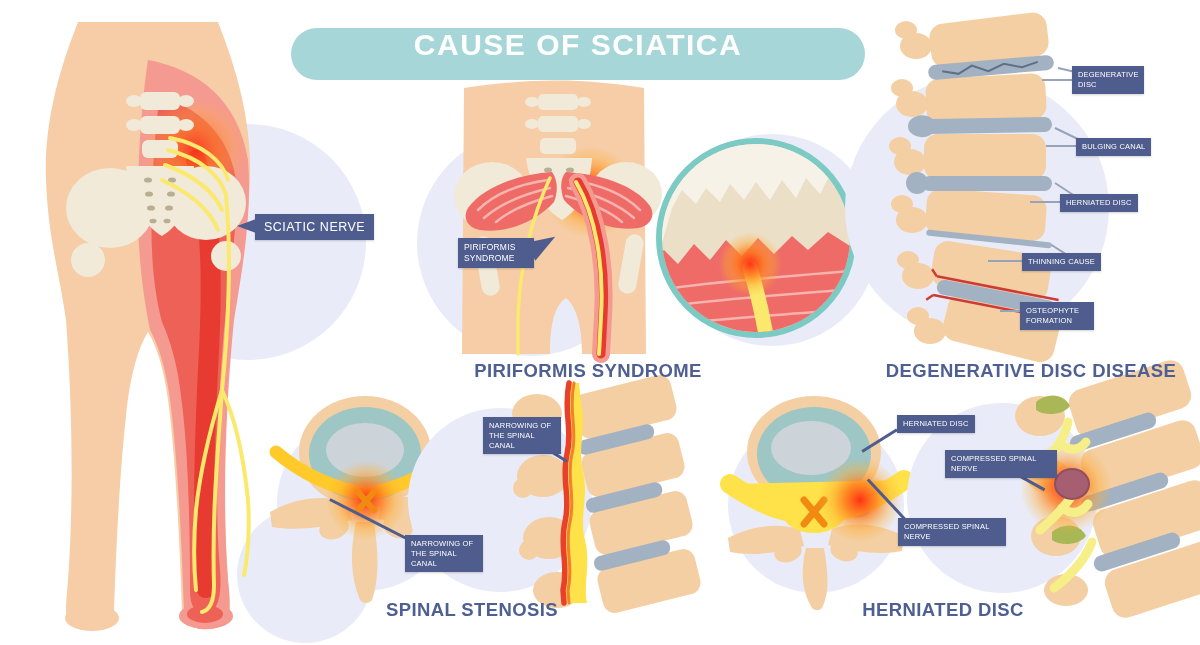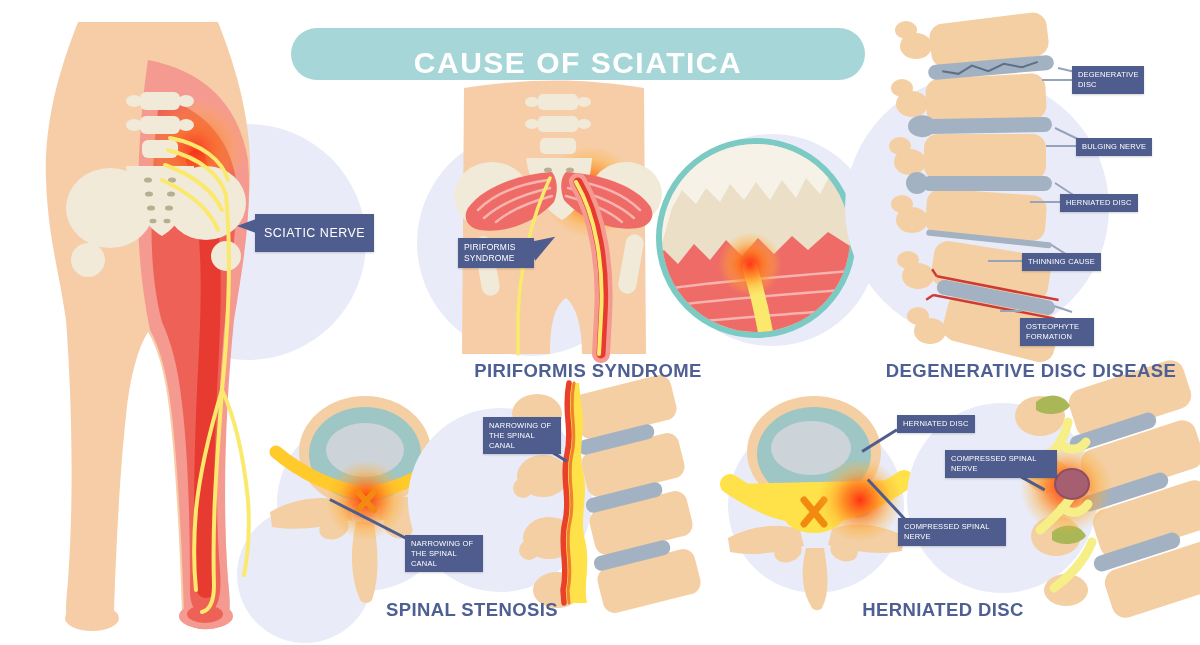--- a/index.html
+++ b/index.html
@@ -28,30 +28,30 @@
   .pale{stroke:#f6ef88;fill:none;stroke-linecap:round;}
   .cord{stroke:#f28a12;fill:none;stroke-linecap:round;}
   .green{fill:var(--ligament-green);}
   .canal{fill:var(--canal-yellow);}
   .cred{stroke:var(--inflammation-red);fill:none;stroke-linecap:round;}
   .corange{stroke:#f0812f;fill:none;stroke-linecap:round;}
   .leadthin{stroke:#97a3b8;stroke-width:2;fill:none;}
   .dots{fill:#b9ae92;}
 
   .title-pill{position:absolute;left:291px;top:28px;width:574px;height:52px;border-radius:26px;
-    background:var(--title-bg);display:flex;align-items:flex-end;justify-content:center;z-index:40;}
+    background:var(--title-bg);display:flex;align-items:flex-start;justify-content:center;z-index:40;}
   .title-pill span{color:#fff;font-weight:bold;font-size:30px;letter-spacing:1.5px;}
 
   .heading{position:absolute;transform:translateX(-50%);color:var(--heading-text);
     font-weight:bold;font-size:18.5px;letter-spacing:.4px;white-space:nowrap;z-index:35;}
 
   .badge{position:absolute;background:var(--badge-bg);color:var(--badge-text);
     font-weight:normal;font-size:7.5px;line-height:1.3;padding:4px 6px;letter-spacing:.2px;
     z-index:30;box-shadow:0 1px 2px rgba(0,0,0,.18);}
-  .badge.lg{font-size:12.5px;letter-spacing:.5px;padding:11px 9px;white-space:nowrap;}
+  .badge.lg{font-size:12.5px;letter-spacing:.5px;padding:5px 9px;white-space:nowrap;}
   .badge.md{font-size:8.5px;}
   .tri{position:absolute;width:0;height:0;border:8px solid transparent;z-index:29;}
   .lead{position:absolute;height:2.5px;background:var(--badge-bg);transform-origin:left center;z-index:29;}
   .leadthin-div{position:absolute;height:1.5px;background:#97a3b8;z-index:28;}
 </style>
 </head>
 <body>
 
 <div id="poster">
 
@@ -365,24 +365,24 @@
     <span class="tri" style="right:-24px;top:-2px;border:none;border-top:6px solid transparent;border-bottom:14px solid transparent;border-left:28px solid var(--badge-bg);transform:rotate(-24deg);"></span>
     <span>PIRIFORMIS SYNDROME</span>
   </div>
 
   <div class="leadthin-div" style="left:1042px;top:79px;width:30px;"></div>
   <div class="leadthin-div" style="left:1046px;top:145px;width:30px;"></div>
   <div class="leadthin-div" style="left:1030px;top:201px;width:30px;"></div>
   <div class="leadthin-div" style="left:988px;top:260px;width:34px;"></div>
   <div class="leadthin-div" style="left:1000px;top:310px;width:22px;"></div>
   <div class="badge" style="left:1072px;top:66px;width:60px;">DEGENERATIVE DISC</div>
-  <div class="badge" style="left:1076px;top:138px;">BULGING NERVE</div>
+  <div class="badge" style="left:1076px;top:138px;">BULGING CANAL</div>
   <div class="badge" style="left:1060px;top:194px;">HERNIATED DISC</div>
   <div class="badge" style="left:1022px;top:253px;">THINNING CAUSE</div>
-  <div class="badge" style="left:1020px;top:318px;width:62px;">OSTEOPHYTE FORMATION</div>
+  <div class="badge" style="left:1020px;top:302px;width:62px;">OSTEOPHYTE FORMATION</div>
 
   <div class="lead" style="left:540px;top:443px;width:32px;transform:rotate(32deg);"></div>
   <div class="badge" style="left:483px;top:417px;width:66px;">NARROWING OF THE SPINAL CANAL</div>
   <div class="lead" style="left:330px;top:498px;width:92px;transform:rotate(27deg);"></div>
   <div class="badge" style="left:405px;top:535px;width:66px;">NARROWING OF THE SPINAL CANAL</div>
 
   <div class="lead" style="left:862px;top:450px;width:41px;transform:rotate(-32deg);"></div>
   <div class="badge" style="left:897px;top:415px;white-space:nowrap;">HERNIATED DISC</div>
   <div class="lead" style="left:868px;top:478px;width:54px;transform:rotate(47deg);"></div>
   <div class="badge" style="left:898px;top:518px;width:96px;">COMPRESSED SPINAL NERVE</div>

